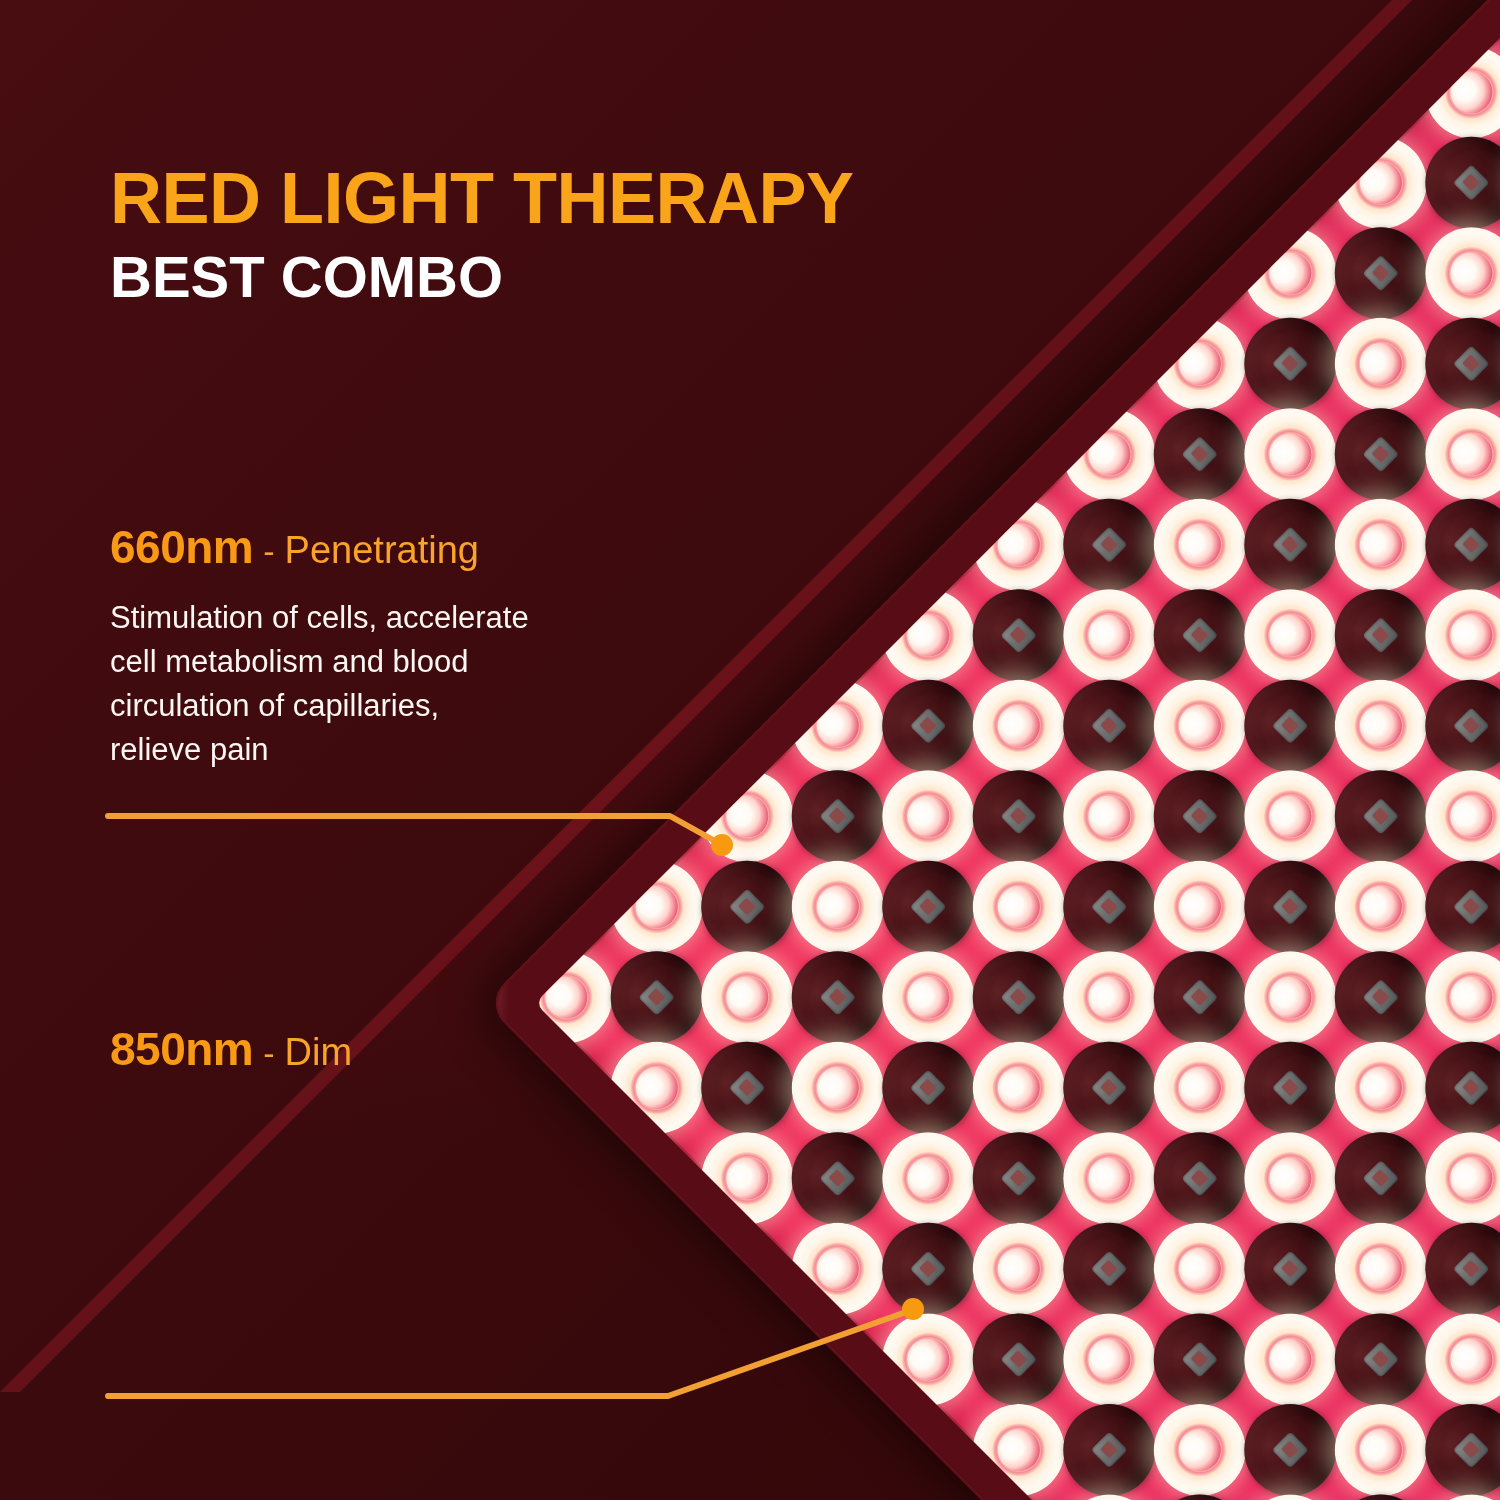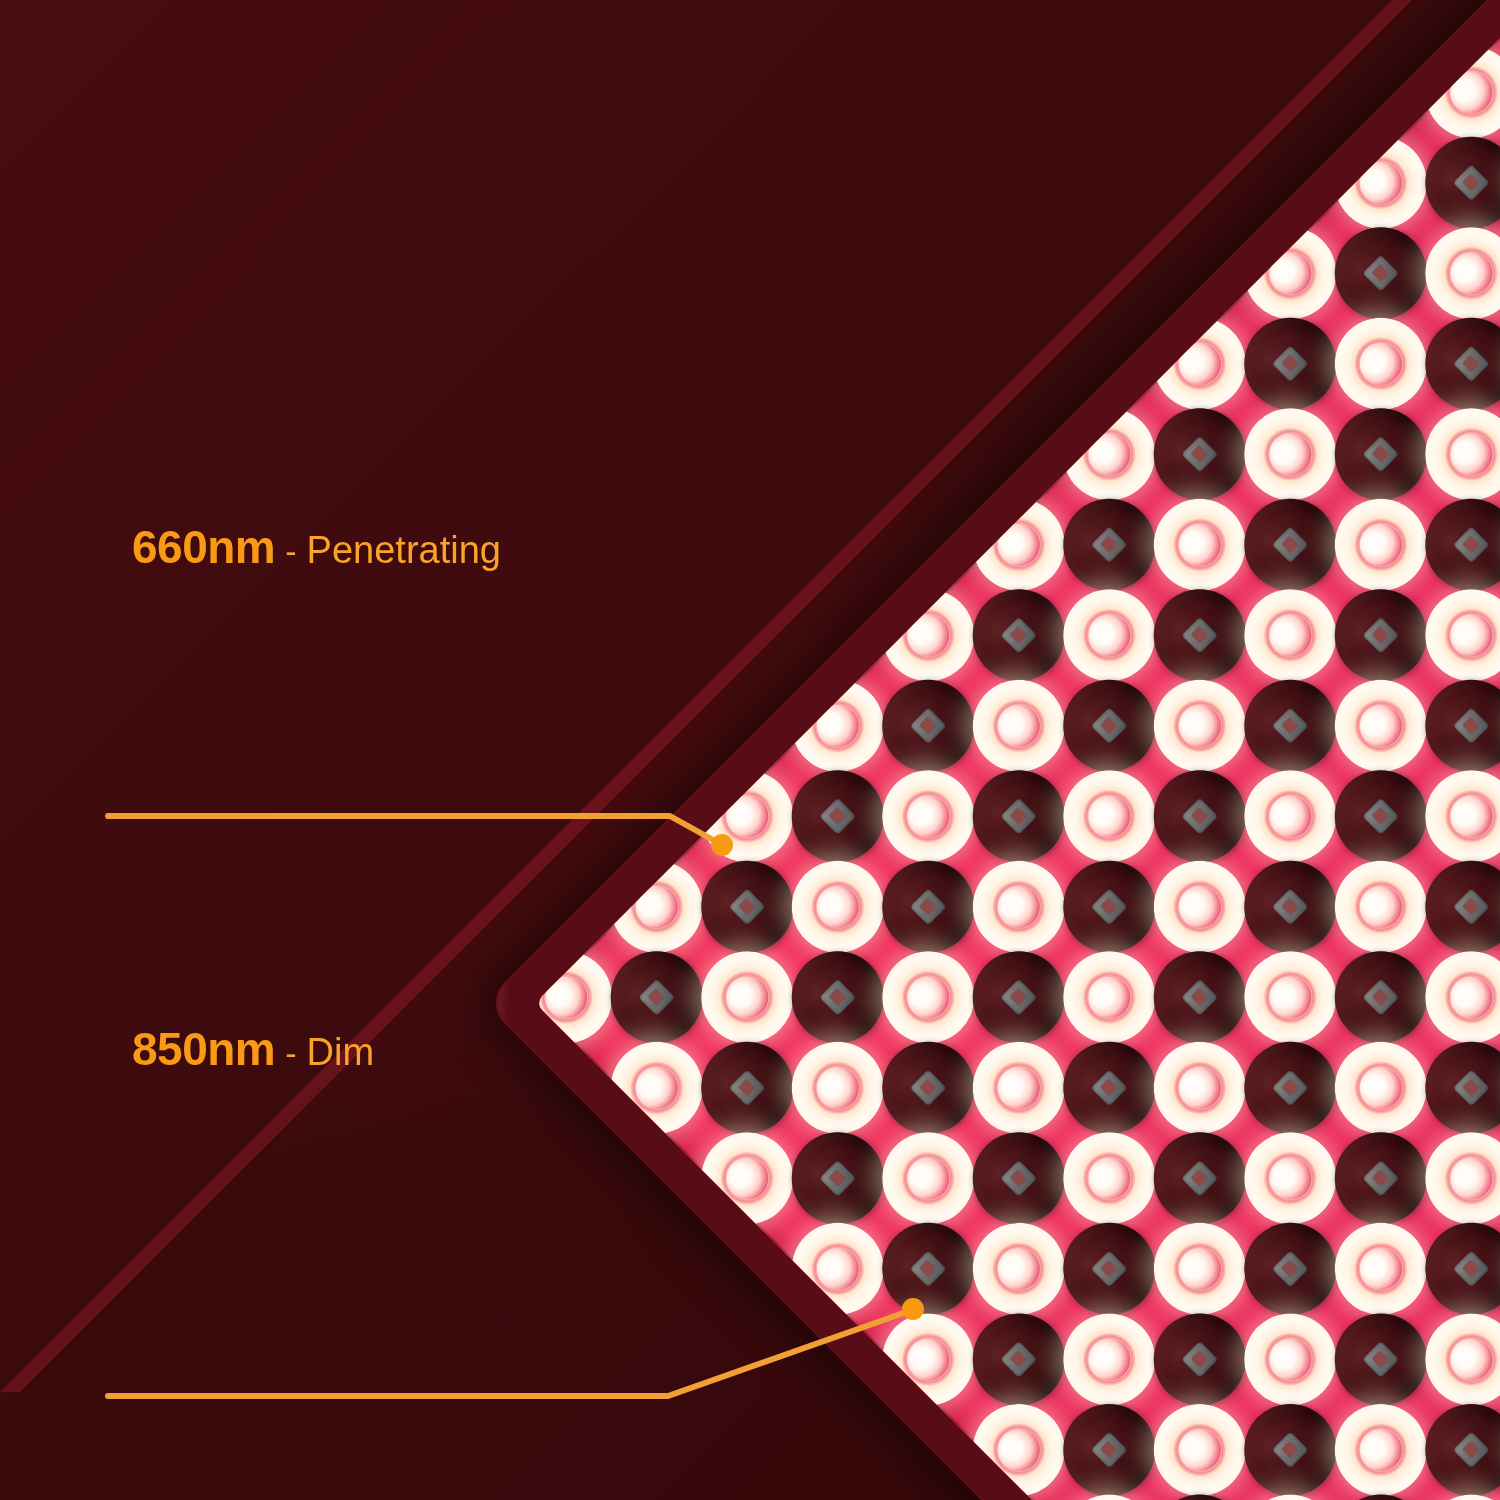--- a/index.html
+++ b/index.html
@@ -171,21 +171,21 @@
   }
   .title-sub {
     margin-top: 14px;
     font-size: 58px;
     font-weight: 700;
     color: #ffffff;
     line-height: 1.0;
     white-space: nowrap;
   }
 
-  .spec { position: absolute; left: 110px; margin-left: 22px; }
+  .spec { position: absolute; left: 110px; }
   .spec-660 { top: 520px; }
   .spec-850 { top: 1022px; }
 
   .spec-head {
     display: flex;
     align-items: baseline;
     gap: 0px;
     white-space: nowrap;
   }
   .spec-nm {
@@ -382,27 +382,35 @@
         <stop offset="50%" stop-color="rgba(170,28,45,0.55)"></stop>
         <stop offset="100%" stop-color="rgba(170,28,45,0.0)"></stop>
       </linearGradient>
     </defs>
     <polygon points="0,0 1392,0 0,1392" fill="url(#coverGrad)"></polygon>
     <polygon points="1392,0 1412,0 20,1392 0,1392" fill="url(#edgeGlow)" opacity="0.7"></polygon>
   </svg>
 
   <div class="content">
 
+    <div class="title-block">
+      <div class="title-main">RED LIGHT THERAPY</div>
+      <div class="title-sub">BEST COMBO</div>
+    </div>
 
     <div class="spec spec-660">
       <div class="spec-head">
         <span class="spec-nm">660nm</span>
         <span class="spec-dash">-</span>
         <span class="spec-mode">Penetrating</span>
       </div>
+      <div class="spec-body">Stimulation of cells, accelerate
+cell metabolism and blood
+circulation of capillaries,
+relieve pain</div>
     </div>
 
     <div class="spec spec-850">
       <div class="spec-head">
         <span class="spec-nm">850nm</span>
         <span class="spec-dash">-</span>
         <span class="spec-mode">Dim</span>
       </div>
     </div>
 

